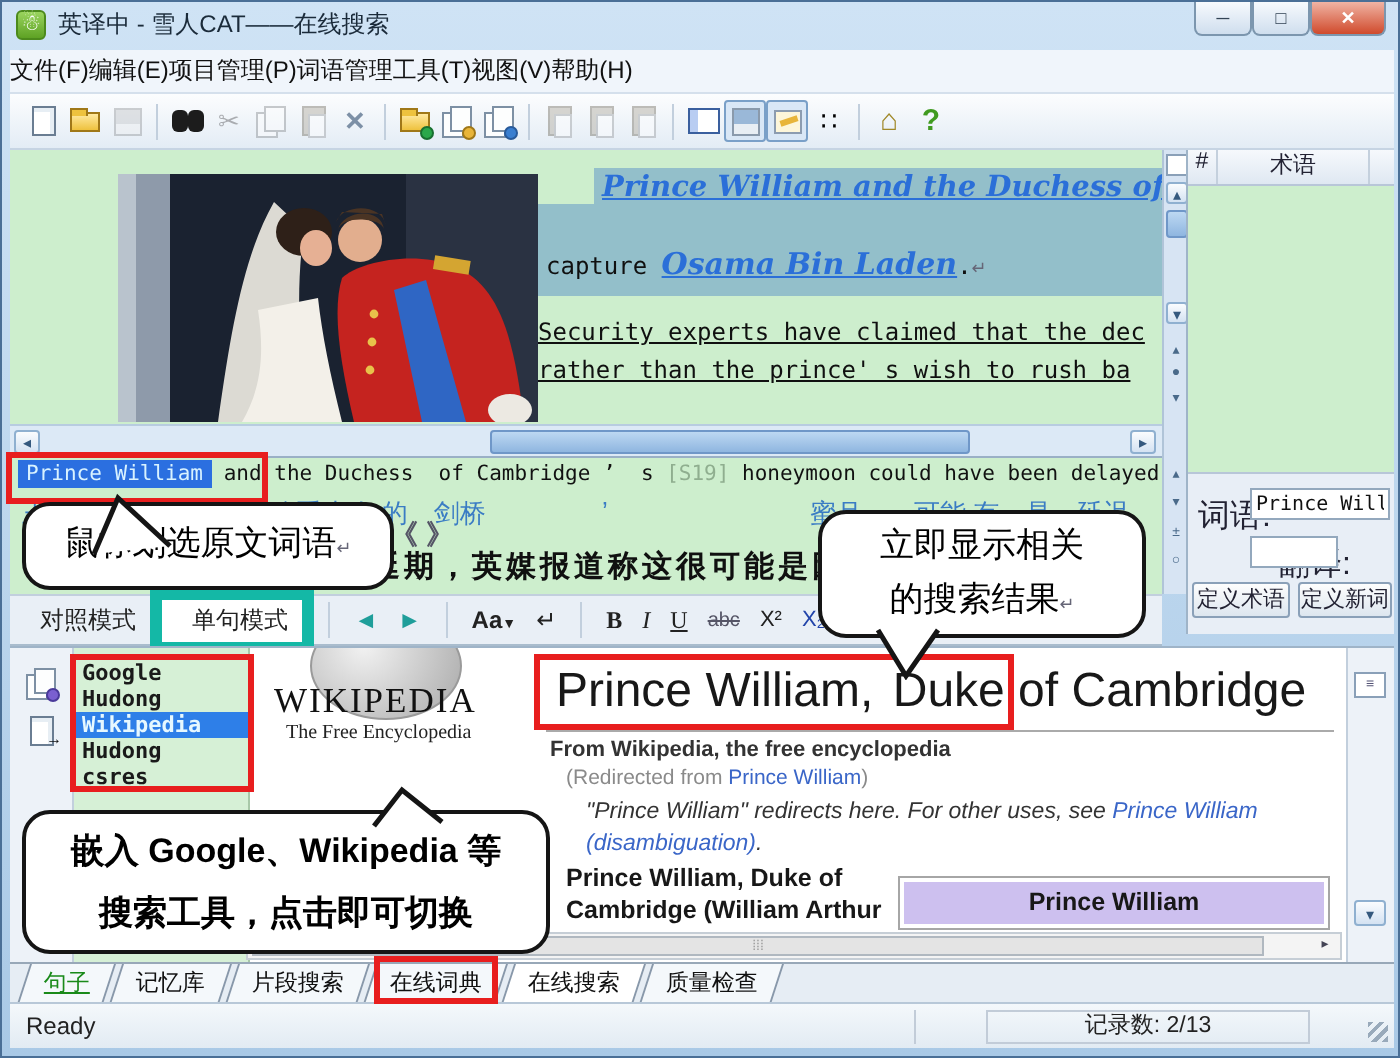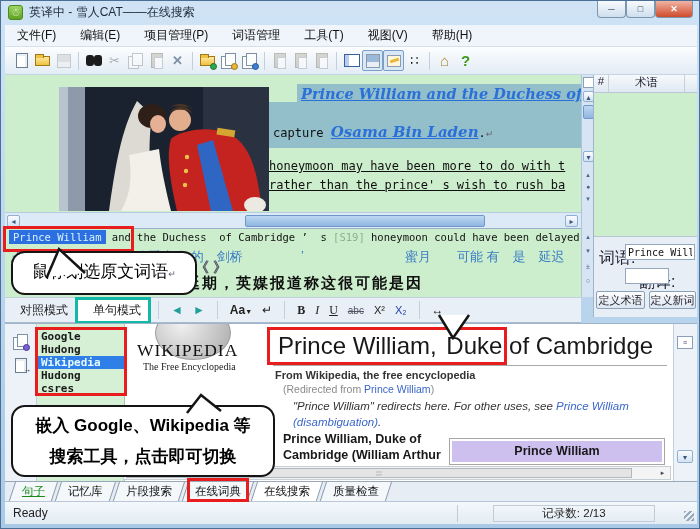--- a/index.html
+++ b/index.html
@@ -14,21 +14,21 @@
              border:1px solid #4c8a1c; color:#fff; font-size:11px; line-height:13px; text-align:center; }
   .wtitle { font-size:12px; color:#1b2b3a; margin-left:6px; }
   .winbtns { position:absolute; right:8px; top:0; display:flex; }
   .wbtn { width:29px; height:17px; border:1px solid #7c96ae; border-top:none; border-radius:0 0 4px 4px;
           background:linear-gradient(#f7fafd,#cfdeee); font-size:9px; color:#345; text-align:center; line-height:16px; }
   .wbtn.close { width:38px; background:linear-gradient(#f0b4a4,#d04a2c); color:#fff; font-weight:bold; }
 
   
   .menubar { left:4px; top:24px; width:692px; height:22px; background:#f0f5fb; border-bottom:1px solid #d5e0ec;
              display:flex; align-items:center; font-size:12px; color:#111; }
-  .menubar span { padding:2px 12px; }
+  .menubar span { padding:2px 0; }
   .toolbar { left:4px; top:46px; width:692px; height:28px; background:linear-gradient(#fcfdfe,#e3ecf5);
              border-bottom:1px solid #c6d4e3; display:flex; align-items:center; padding-left:6px; }
   .ti { width:21px; height:21px; display:flex; align-items:center; justify-content:center; position:relative; font-size:13px; }
   .sep { width:1px; height:18px; background:#c2cfdd; margin:0 4px; }
   .dis { opacity:.45; filter:grayscale(.8); }
   .pressed { border:1px solid #7aa0c8; background:#d9e7f6; border-radius:2px; }
   .icpage { width:12px; height:15px; background:#fff; border:1px solid #6a7d92; box-shadow:inset -2px 2px 0 #e7eef4; }
   .icfolder { width:15px; height:10px; background:linear-gradient(#ffe9a0,#eec23e); border:1px solid #a07818; position:relative; }
   .icfolder::before { content:''; position:absolute; top:-3px; left:-1px; width:7px; height:3px; background:#eec23e; border:1px solid #a07818; border-bottom:none; }
   .icfloppy { width:14px; height:14px; background:#b9c7d6; border:1px solid #8a9aac; box-shadow:inset 0 -5px 0 #e8eef4; }
@@ -82,21 +82,21 @@
   .navg { font-size:14px; font-weight:bold; color:#556; }
   .zhsent { font-size:15px; font-weight:bold; color:#101010; letter-spacing:2px; white-space:pre; }
 
   .redbox { border:3px solid #e81e1e; z-index:40; }
 
   
   .fmtbar { left:4px; top:296px; width:576px; height:26px; background:#e9eff6; border-top:1px solid #c2cfdd;
             border-bottom:1px solid #a9bccd; display:flex; align-items:center; font-size:12px; color:#222; padding-left:8px; }
   .fmtbar .cell { padding:0 5px; }
   .modebtn { padding:2px 7px; font-size:12px; }
-  .modeactive { border:3px solid #14b8a6; background:#fff;padding-left:15px; }
+  .modeactive { border:6px solid #14b8a6; background:#fff;padding-left:15px; }
   .tealarr { color:#1f9e9a; font-weight:bold; font-size:12px; }
 
   
   .bpanel { left:4px; top:322px; width:692px; height:158px; background:#fff; border-top:1px solid #9fb4c8; overflow:hidden; }
   .lstrip { position:absolute; left:0; top:0; width:32px; height:158px; background:#edf2f8; border-right:1px solid #c2cfdd; }
   .elist { position:absolute; left:32px; top:0; width:88px; height:158px; background:#d6f0d6; border-right:1px solid #a8c8a8;
            font-family:"DejaVu Sans Mono",monospace; font-size:11px; font-weight:bold; color:#1a1a1a; padding-top:6px; }
   .elist div { padding:0 4px; line-height:13px; }
   .elist .sel { background:#2e7fe8; color:#e6f8ff; }
   .wikilogo { font-family:"Liberation Serif",serif; font-size:17.5px; letter-spacing:1px; color:#111; font-weight:500; }
@@ -237,21 +237,21 @@
       <ellipse cx="196" cy="118" rx="11" ry="8" fill="#ece9e2"></ellipse>
     </svg>
 
     <div class="abs headlink" style="left:292px; top:9px; right:0; background:#93bfca; padding:1px 4px; overflow:hidden;">Prince William and the Duchess of Ca</div>
 
     <div class="abs" style="left:264px; top:27px; width:312px; height:46px; background:#93bfca;"></div>
     <div class="abs" style="left:268px; top:48px; white-space:nowrap;">
       <span class="docline mono">capture </span><span class="biglink">Osama Bin Laden</span><span class="docline mono">.</span><span class="retmark">↵</span>
     </div>
     <div class="abs" style="left:264px; top:82px; line-height:19px;">
-      <div class="docline mono uline">honeymoon may have been more to do with t</div>
+      <div class="docline mono uline">Security experts have claimed that the dec</div>
       <div class="docline mono uline">rather than the prince' s wish to rush ba</div>
     </div>
 
     <div class="abs hscroll" style="left:0; top:137px; width:576px; height:16px;">
       <div class="abs sbtn" style="left:2px; top:2px; width:13px; height:12px; line-height:12px;">◂</div>
       <div class="abs sthumb" style="left:240px; top:2px; width:240px; height:12px;"></div>
       <div class="abs sbtn" style="left:560px; top:2px; width:13px; height:12px; line-height:12px;">▸</div>
     </div>
   </div>
 
@@ -368,20 +368,24 @@
   <div class="abs redbox" style="left:186px; top:477px; width:62px; height:24px;"></div>
 
   <svg class="abs tailsvg" style="left:44px; top:244px;" width="44" height="34">
     <polygon points="14,4 2,32 40,28" fill="#fff"></polygon>
     <polyline points="2,32 14,4 40,28" fill="none" stroke="#151515" stroke-width="2.5"></polyline>
   </svg>
   <div class="abs bubble" style="left:10px; top:250px; width:186px; height:44px;">
     <div><span>鼠标划选原文词语</span><span class="retmark">↵</span></div>
   </div>
 
+  <div class="abs bubble" style="left:408px; top:254px; width:164px; height:64px;">
+    <div>立即显示相关</div>
+    <div><span>的搜索结果</span><span class="retmark">↵</span></div>
+  </div>
   <svg class="abs tailsvg" style="left:436px; top:313px;" width="36" height="26">
     <polygon points="2,1 16,24 32,1" fill="#fff"></polygon>
     <polyline points="2,1 16,24 32,1" fill="none" stroke="#151515" stroke-width="2.5"></polyline>
   </svg>
 
   <svg class="abs tailsvg" style="left:182px; top:392px;" width="40" height="22">
     <polygon points="18,2 4,20 38,18" fill="#fff"></polygon>
     <polyline points="4,20 18,2 38,18" fill="none" stroke="#151515" stroke-width="2.5"></polyline>
   </svg>
   <div class="abs bubble" style="left:10px; top:404px; width:264px; height:72px; line-height:31px;font-weight:bold;">

